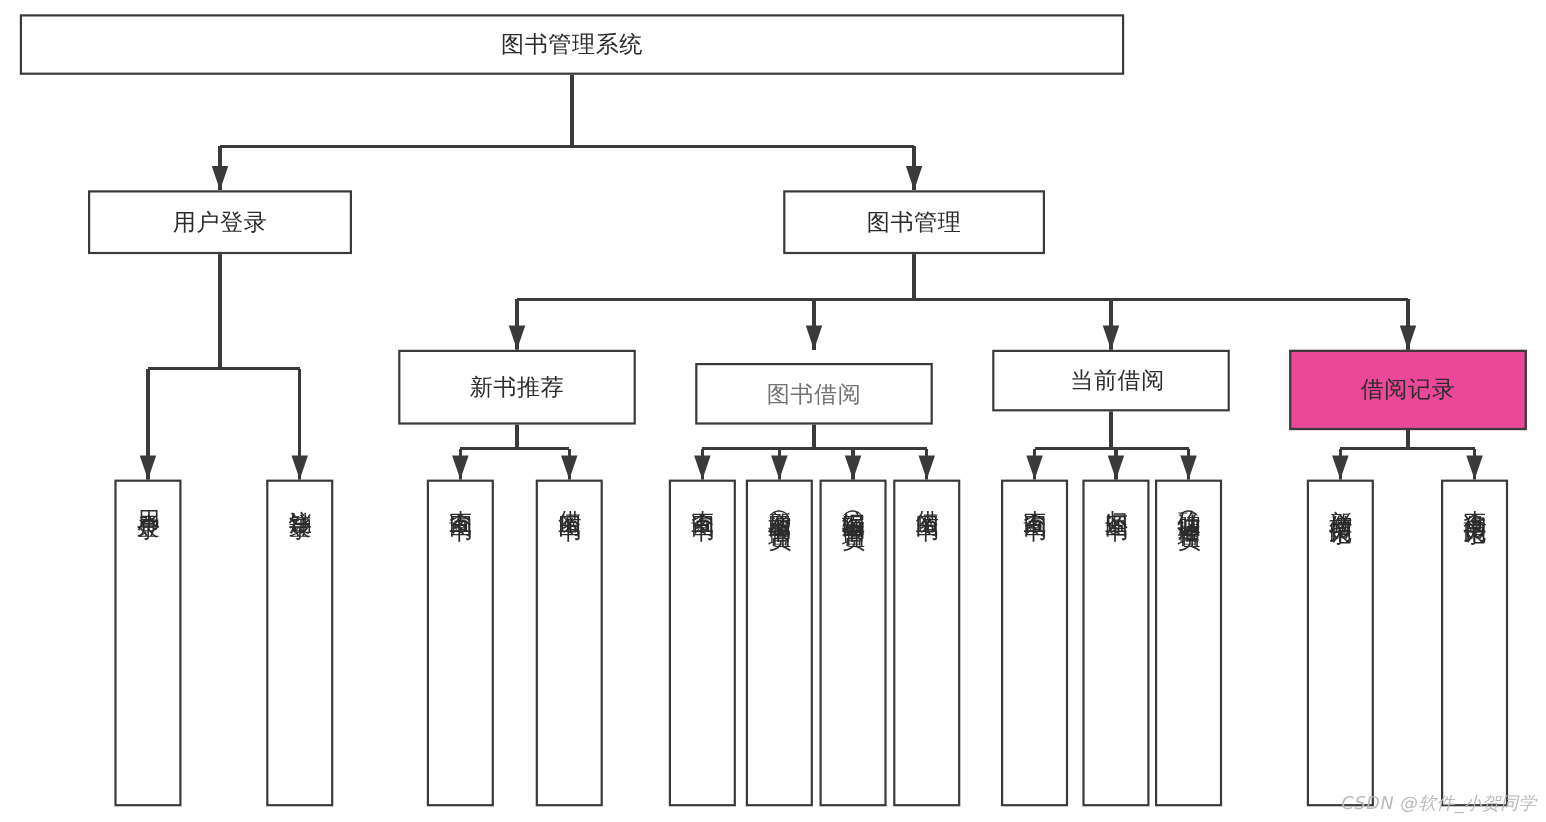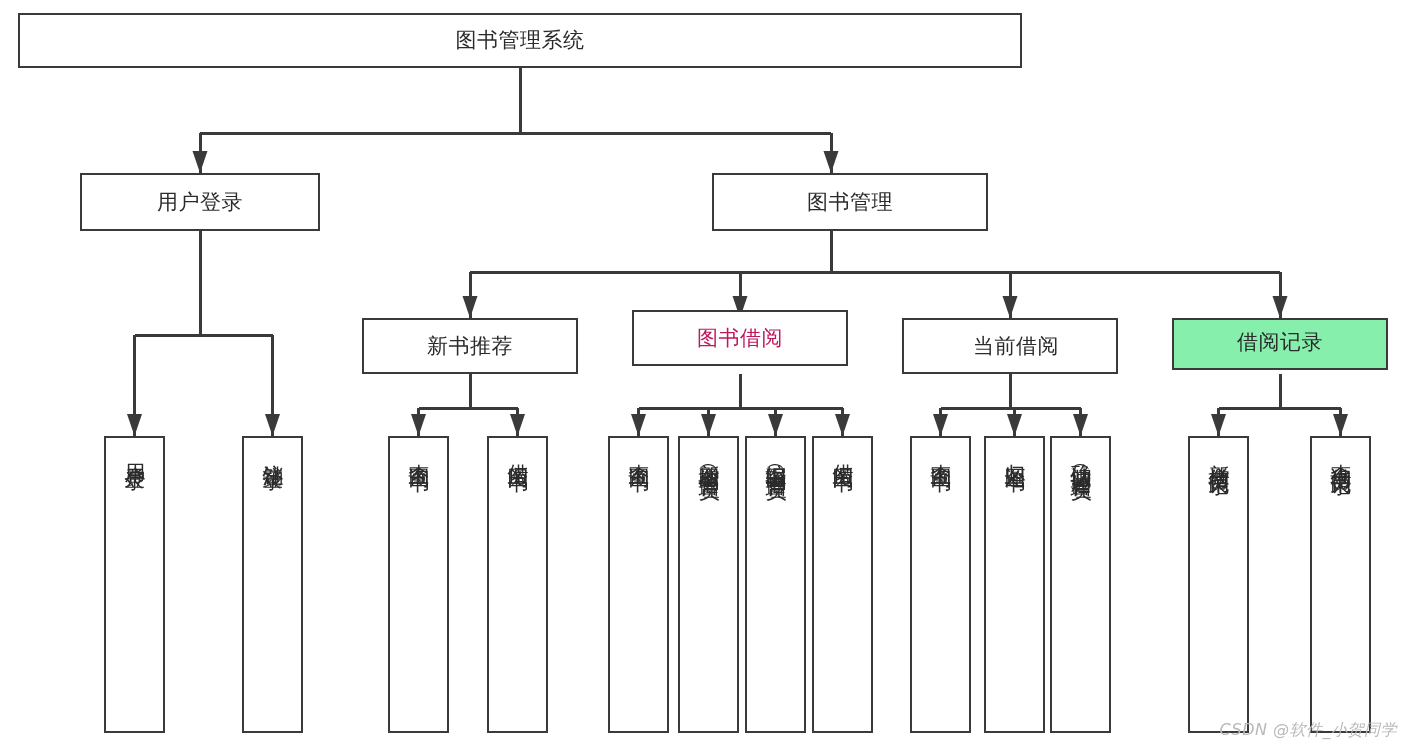--- a/index.html
+++ b/index.html
@@ -128,33 +128,33 @@
       <path d="M1333,414 L1348,414 L1340.5,436 Z" fill="#3a3a3a"></path>
     </svg>
 
   <div id="node-layer">
       <div class="node horizontal" style="left: 18px; top: 13px; width: 1004px; height: 55px; border-color: rgb(58, 58, 58); color: rgb(43, 43, 43); background: rgb(255, 255, 255);">
         <span class="node-label">图书管理系统</span>
       </div>
       <div class="node horizontal" style="left: 80px; top: 173px; width: 240px; height: 58px; border-color: rgb(58, 58, 58); color: rgb(43, 43, 43); background: rgb(255, 255, 255);">
         <span class="node-label">用户登录</span>
       </div>
-      <div class="node horizontal" style="left: 712px; top: 173px; width: 276px; height: 58px; border-color: rgb(58, 58, 58); color: rgb(43, 43, 43); background: rgb(255, 255, 255);">
+      <div class="node horizontal" style="left: 712px; top: 173px; width: 238px; height: 58px; border-color: rgb(58, 58, 58); color: rgb(43, 43, 43); background: rgb(255, 255, 255);">
         <span class="node-label">图书管理</span>
       </div>
-      <div class="node horizontal" style="left: 362px; top: 318px; width: 216px; height: 56px; border-color: rgb(58, 58, 58); color: rgb(43, 43, 43); background: rgb(255, 255, 255);">
+      <div class="node horizontal" style="left: 362px; top: 318px; width: 216px; height: 68px; border-color: rgb(58, 58, 58); color: rgb(43, 43, 43); background: rgb(255, 255, 255);">
         <span class="node-label">新书推荐</span>
       </div>
-      <div class="node horizontal" style="left: 632px; top: 310px; width: 216px; height: 56px; border-color: rgb(58, 58, 58); color: #be185d; background: rgb(255, 255, 255);">
+      <div class="node horizontal" style="left: 632px; top: 330px; width: 216px; height: 56px; border-color: rgb(58, 58, 58); color: #737373; background: rgb(255, 255, 255);">
         <span class="node-label">图书借阅</span>
       </div>
       <div class="node horizontal" style="left: 902px; top: 318px; width: 216px; height: 56px; border-color: rgb(58, 58, 58); color: rgb(43, 43, 43); background: rgb(255, 255, 255); padding-left: 12px;">
         <span class="node-label">当前借阅</span>
       </div>
-      <div class="node horizontal" style="left: 1172px; top: 318px; width: 216px; height: 52px; border-color: rgb(58, 58, 58); color: rgb(43, 43, 43); background: #86efac; font-family: Liberation Mono, monospace;">
+      <div class="node horizontal" style="left: 1172px; top: 318px; width: 216px; height: 73px; border-color: rgb(58, 58, 58); color: rgb(43, 43, 43); background: #ec4899;">
         <span class="node-label">借阅记录</span>
       </div>
       <div class="node vertical" style="left: 104px; top: 436px; width: 61px; height: 297px; border-color: rgb(58, 58, 58); color: rgb(43, 43, 43); background: rgb(255, 255, 255);">
         <span class="node-label">用户登录</span>
       </div>
       <div class="node vertical" style="left: 242px; top: 436px; width: 61px; height: 297px; border-color: rgb(58, 58, 58); color: rgb(43, 43, 43); background: rgb(255, 255, 255);">
         <span class="node-label">注销登录</span>
       </div>
       <div class="node vertical" style="left: 388px; top: 436px; width: 61px; height: 297px; border-color: rgb(58, 58, 58); color: rgb(43, 43, 43); background: rgb(255, 255, 255);">
         <span class="node-label">查询图书</span>

